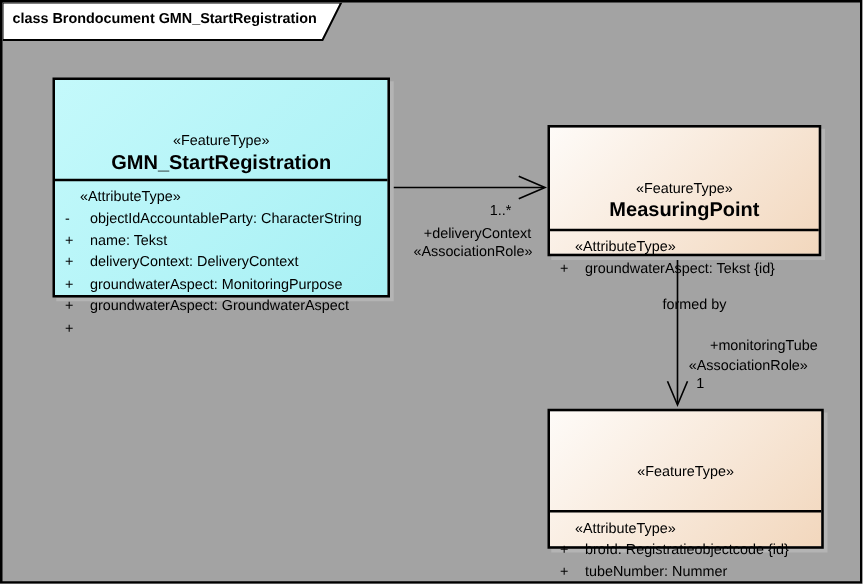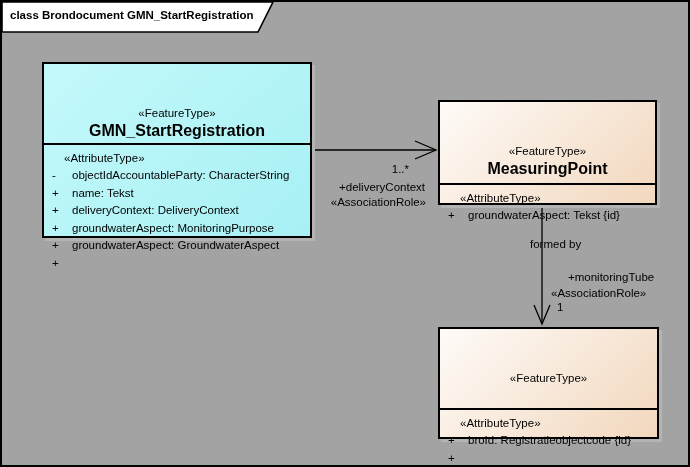--- a/index.html
+++ b/index.html
@@ -106,20 +106,21 @@
       <div class="stereotype">«FeatureType»</div>
     </div>
     <div class="attrs">
       <div class="attr-header">«AttributeType»</div>
       <div class="attr-row">
         <span class="attr-vis">+</span>
         <span>broId: Registratieobjectcode {id}</span>
       </div>
       <div class="attr-row">
         <span class="attr-vis">+</span>
+        <span>tubeNumber: Nummer</span>
       </div>
     </div>
   </div>
 
   <div class="edge-label ra" style="right:279px; top:161px;">1..*</div>
   <div class="edge-label ra" style="right:263px; top:179px;">+deliveryContext</div>
   <div class="edge-label ra" style="right:262px; top:194px;">«AssociationRole»</div>
 
   <div class="edge-label" style="left:528px; top:236px;">formed by</div>
   <div class="edge-label" style="left:566px; top:269px;">+monitoringTube</div>

